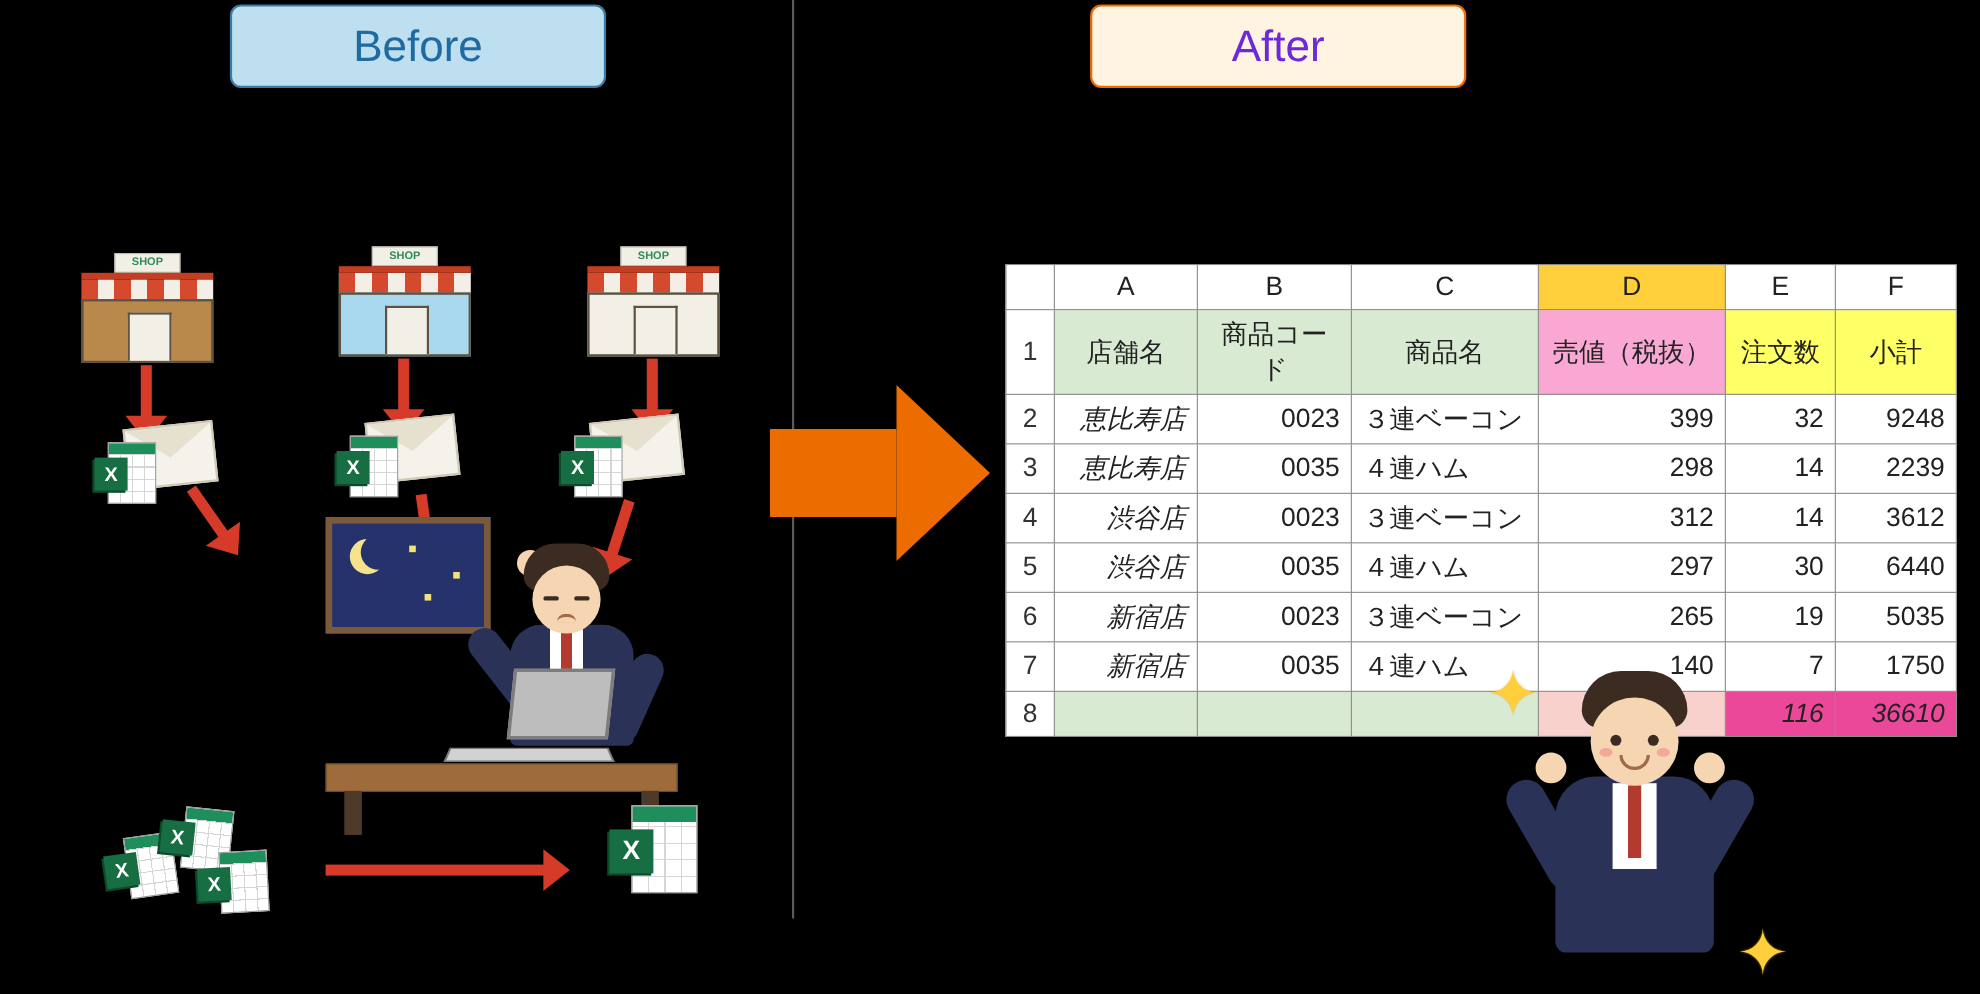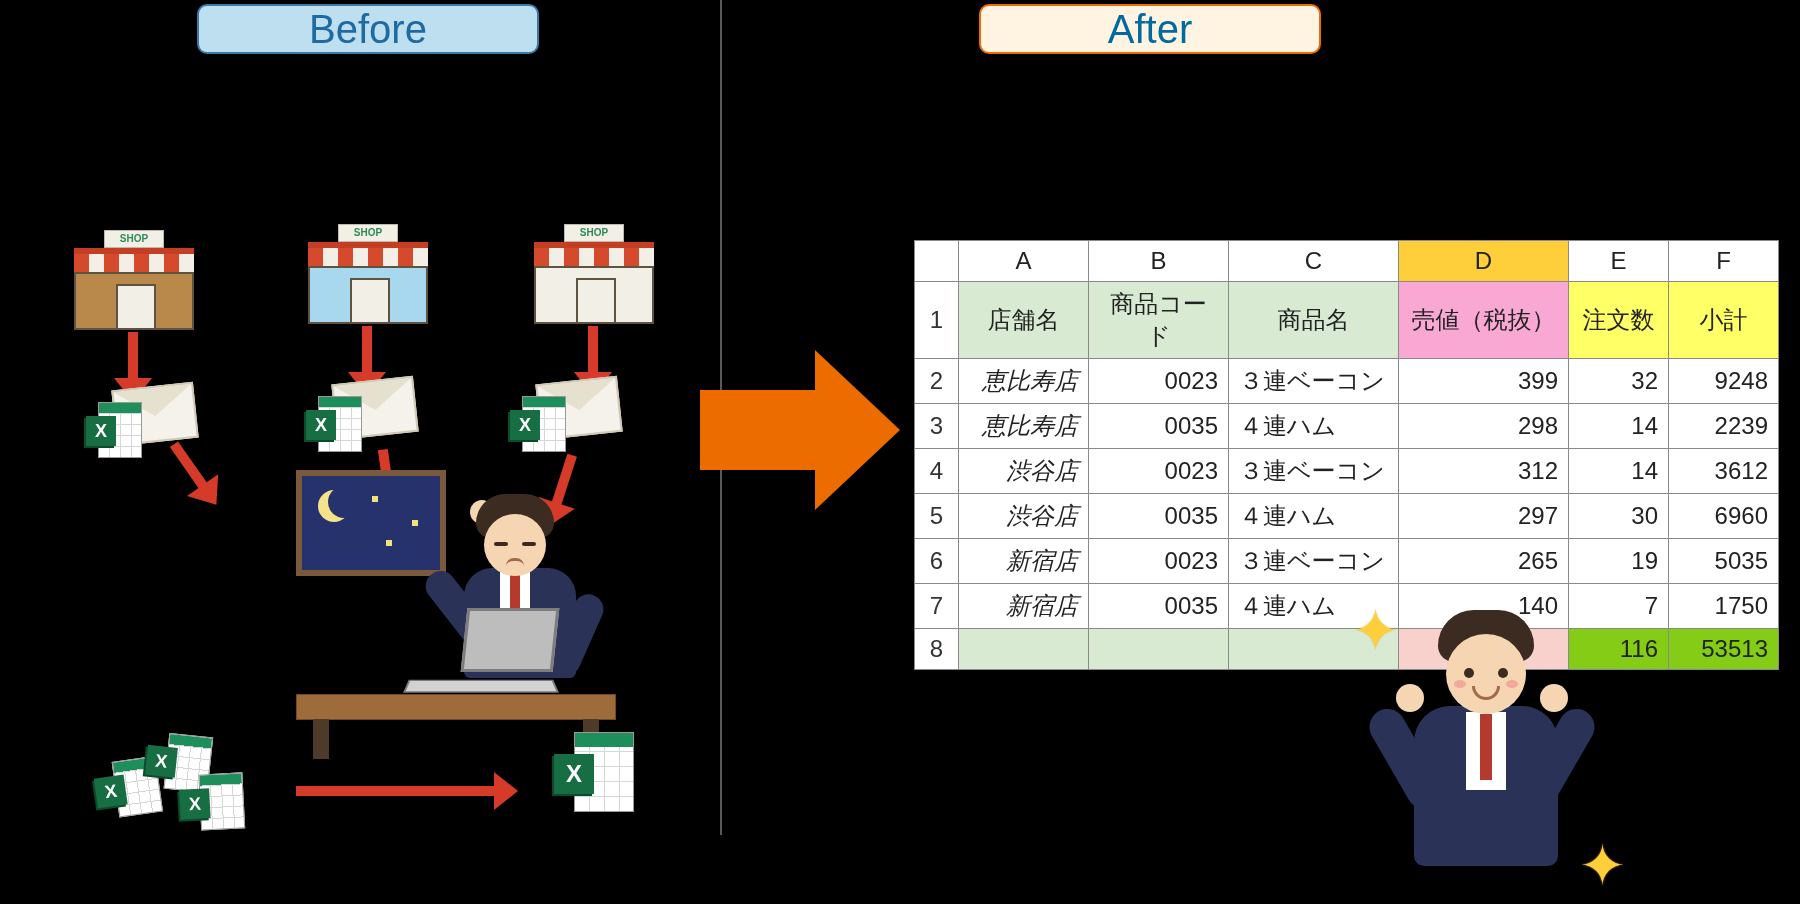--- a/index.html
+++ b/index.html
@@ -12,39 +12,40 @@
     overflow: hidden;
   }
   .canvas {
     position: relative;
     width: 1800px;
     height: 904px;
   }
   
   .badge {
     position: absolute;
-    height: 50px;
+    height: 76px;
     border-radius: 10px;
     display: flex;
     align-items: center;
     justify-content: center;
     font-size: 40px;
     font-weight: 400;
+    margin-left: 12px;
   }
   .badge.before {
     left: 197px; top: 4px; width: 342px;
     background: #bddff0;
     border: 2px solid #3b7aa3;
     color: #1f6aa1;
   }
   .badge.after {
     left: 979px; top: 4px; width: 342px;
     background: #fff4e2;
     border: 2px solid #ec6c00;
-    color: #0369a1;
+    color: #6d28d9;
   }
   
   .divider {
     position: absolute;
     left: 720px; top: 0px;
     width: 2px; height: 835px;
     background: #5a5a5a;
   }
   
   .big-arrow {
@@ -251,21 +252,21 @@
   .sheet-table .colB{ width:140px; }
   .sheet-table .colC{ width:170px; }
   .sheet-table .colD{ width:170px; }
   .sheet-table .colE{ width:100px; }
   .sheet-table .colF{ width:110px; }
   .hdr .colA,.hdr .colB,.hdr .colC{ background:#d9ead3; text-align:center;}
   .hdr .colD{ background:#f9a8d4; text-align:center;}
   .hdr .colE,.hdr .colF{ background:#ffff66; text-align:center;}
   .tot .colA,.tot .colB,.tot .colC{ background:#d9ead3;}
   .tot .colD{ background:#f8d0cc;}
-  .tot .colE,.tot .colF{ background:#84cc16;}
+  .tot .colE,.tot .colF{ background:#ec4899;font-style:italic;}
   .num{ text-align:right; }
   .txt{ text-align:left; }
   .ctr{ text-align:right;font-style:italic; }
 
 </style>
 </head>
 <body>
 
 <div class="canvas">
 
@@ -455,21 +456,21 @@
           <td class="colE num">14</td>
           <td class="colF num">3612</td>
         </tr>
         <tr>
           <td class="rownum">5</td>
           <td class="colA ctr">渋谷店</td>
           <td class="colB num">0035</td>
           <td class="colC txt">４連ハム</td>
           <td class="colD num">297</td>
           <td class="colE num">30</td>
-          <td class="colF num">6960</td>
+          <td class="colF num">6440</td>
         </tr>
         <tr>
           <td class="rownum">6</td>
           <td class="colA ctr">新宿店</td>
           <td class="colB num">0023</td>
           <td class="colC txt">３連ベーコン</td>
           <td class="colD num">265</td>
           <td class="colE num">19</td>
           <td class="colF num">5035</td>
         </tr>
@@ -482,21 +483,21 @@
           <td class="colE num">7</td>
           <td class="colF num">1750</td>
         </tr>
         <tr class="tot">
           <td class="rownum">8</td>
           <td class="colA"></td>
           <td class="colB"></td>
           <td class="colC"></td>
           <td class="colD"></td>
           <td class="colE num">116</td>
-          <td class="colF num">53513</td>
+          <td class="colF num">36610</td>
         </tr>
       </tbody>
   </table>
 
   <div class="happy" style="left:1362px; top:608px">
     <div class="sparkL">✦</div>
     <div class="armL"></div>
       <div class="armR"></div>
     <div class="suit"></div>
       <div class="shirt"></div>

